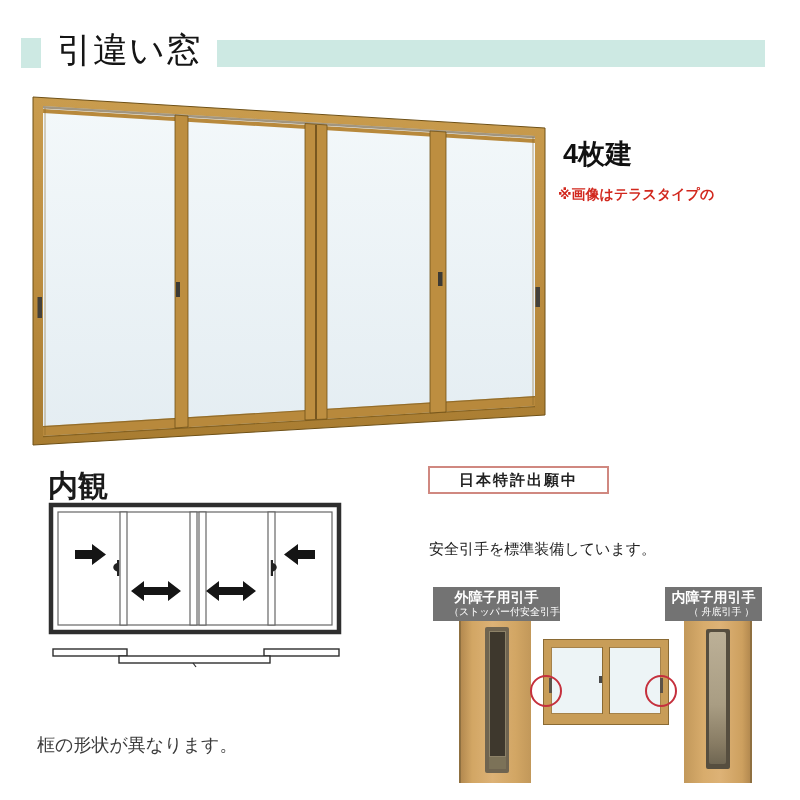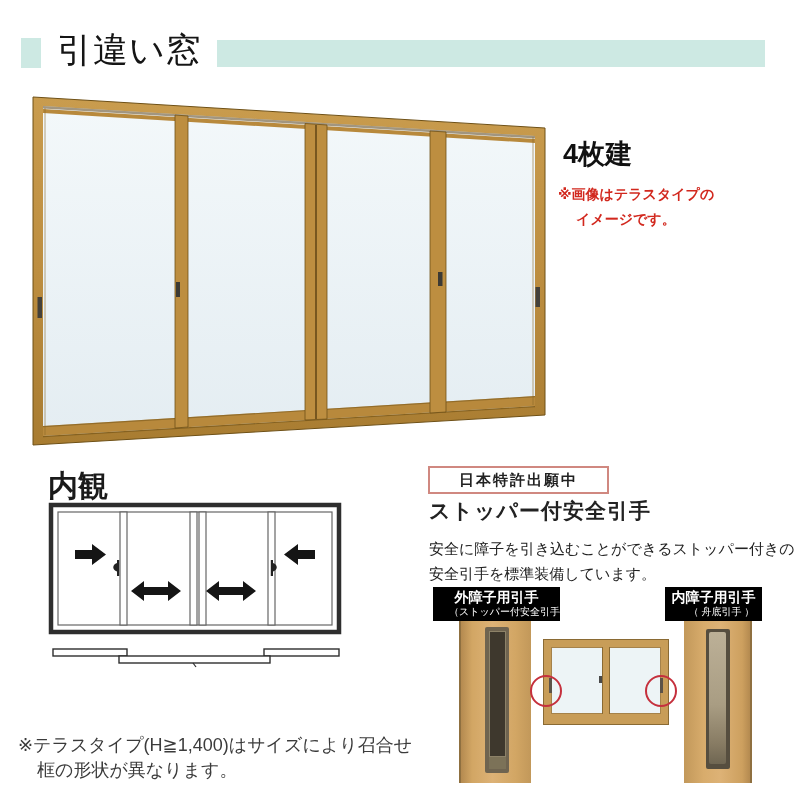--- a/index.html
+++ b/index.html
@@ -21,21 +21,21 @@
   
   .interior-label{left:48px;top:466px;font-size:30px;font-weight:bold;color:#1a1a1a;white-space:nowrap;}
   .interior-svg{left:30px;top:495px;width:330px;height:185px;}
 
   
   .patent-badge{left:428px;top:466px;width:177px;height:24px;border:2px solid #d08880;
                 font-size:15px;line-height:24px;text-align:center;color:#222;letter-spacing:2px;white-space:nowrap;font-weight:bold;}
   .feature-heading{left:429px;top:497px;font-size:21px;font-weight:bold;color:#222;letter-spacing:1px;white-space:nowrap;}
   .feature-desc{left:429px;top:536px;font-size:15px;color:#222;line-height:25px;white-space:nowrap;}
 
-  .tag{background:#000000;color:#ffffff;text-align:center;}
+  .tag{background:#737373;color:#ffffff;text-align:center;}
   .tag .t1{font-size:14px;font-weight:bold;line-height:16px;padding-top:2px;white-space:nowrap;}
   .tag .t2{font-size:10px;line-height:13px;white-space:nowrap;margin-left:16px;}
   .tag-left{left:433px;top:587px;width:127px;height:34px;}
   .tag-right{left:665px;top:587px;width:97px;height:34px;}
 
   
   .photo{overflow:hidden;}
   .photo-left{left:459px;top:621px;width:70px;height:162px;
     background:linear-gradient(90deg,#b48a50 0%,#d2a664 16%,#ddb276 45%,#d2a664 78%,#c2985a 100%);
     border-left:2px solid #8f7040;}
@@ -100,21 +100,20 @@
     <line x1="513" y1="52" x2="513" y2="320" stroke="#8a6828" stroke-width="1" opacity="0.6"></line>
     <rect x="17.5" y="212" width="4.5" height="21" fill="#44413a"></rect>
     <rect x="156" y="197" width="4" height="15" fill="#3c3a34"></rect>
     <rect x="418" y="187" width="4.5" height="14" fill="#3c3a34"></rect>
     <rect x="515.5" y="202" width="4.5" height="20" fill="#44413a"></rect>
   </svg>
 
   <div class="abs panel-count">4枚建</div>
   <div class="abs image-note">
     <div class="l1">※画像はテラスタイプの</div>
-    <div class="l2">イメージです。</div>
   </div>
 
   <div class="abs interior-label">内観</div>
   <svg class="abs interior-svg" viewBox="0 0 330 185">
     <rect x="21" y="10" width="288" height="127" fill="#ffffff" stroke="#2e2e2e" stroke-width="4.5"></rect>
     <rect x="28" y="17" width="274" height="113" fill="none" stroke="#666" stroke-width="1.2"></rect>
     <rect x="90" y="17" width="7" height="113" fill="#fff" stroke="#666" stroke-width="1.2"></rect>
     <rect x="160" y="17" width="7" height="113" fill="#fff" stroke="#666" stroke-width="1.2"></rect>
     <rect x="169" y="17" width="7" height="113" fill="#fff" stroke="#666" stroke-width="1.2"></rect>
     <rect x="238" y="17" width="7" height="113" fill="#fff" stroke="#666" stroke-width="1.2"></rect>
@@ -130,23 +129,21 @@
       <rect x="240.8" y="65" width="2.2" height="16" fill="#222"></rect>
       <path d="M243,68 c5,1.5 5,7 0,8.5 z" fill="#222"></path>
     </g>
     <rect x="23" y="154" width="74" height="7" fill="#fff" stroke="#2e2e2e" stroke-width="1.4"></rect>
     <rect x="234" y="154" width="75" height="7" fill="#fff" stroke="#2e2e2e" stroke-width="1.4"></rect>
     <rect x="89" y="161" width="151" height="7" fill="#fff" stroke="#2e2e2e" stroke-width="1.4"></rect>
     <path d="M163,168 l3,4" stroke="#2e2e2e" stroke-width="1.2" fill="none"></path>
   </svg>
 
   <div class="abs patent-badge">日本特許出願中</div>
-  <div class="abs feature-heading">ストッパー付安全引手</div>
   <div class="abs feature-desc">
-    <div>安全に障子を引き込むことができるストッパー付きの</div>
     <div>安全引手を標準装備しています。</div>
   </div>
 
   <div class="abs tag tag-left">
     <div class="t1">外障子用引手</div>
     <div class="t2">（ストッパー付安全引手）</div>
   </div>
   <div class="abs tag tag-right">
     <div class="t1">内障子用引手</div>
     <div class="t2">（ 舟底引手 ）</div>
@@ -169,17 +166,16 @@
   <div class="abs red-circle circ-l"></div>
   <div class="abs red-circle circ-r"></div>
 
   <div class="abs photo photo-right">
     <div class="handle-inner-frame">
       <div class="handle-inner-pocket"></div>
     </div>
   </div>
 
   <div class="abs footnote">
-    <div class="l1">※テラスタイプ(H≧1,400)はサイズにより召合せ</div>
     <div class="l2">框の形状が異なります。</div>
   </div>
 
 </div>
 
 </body></html>

